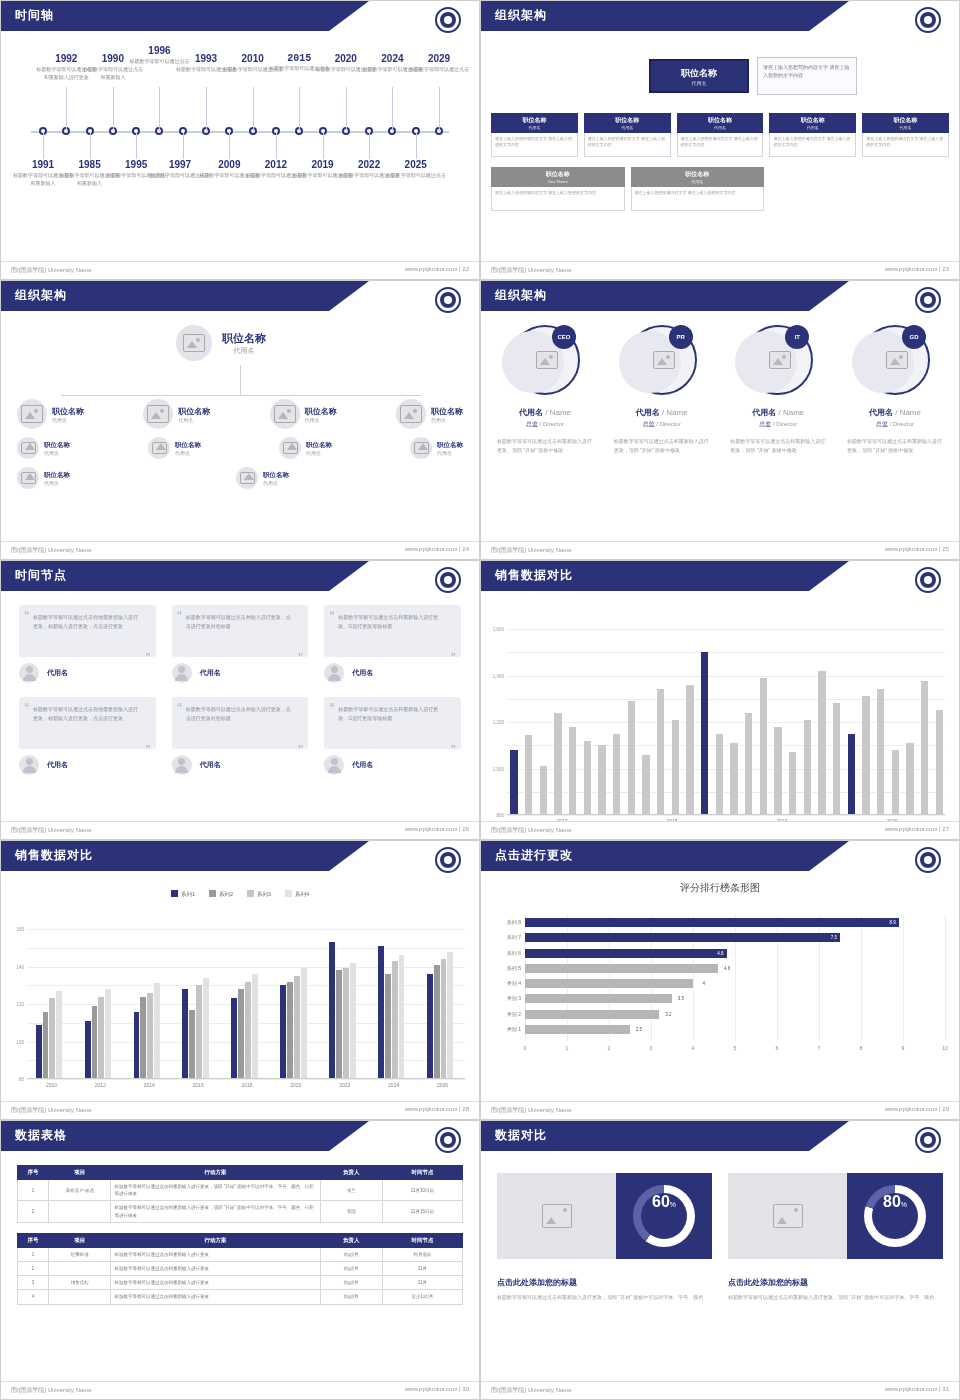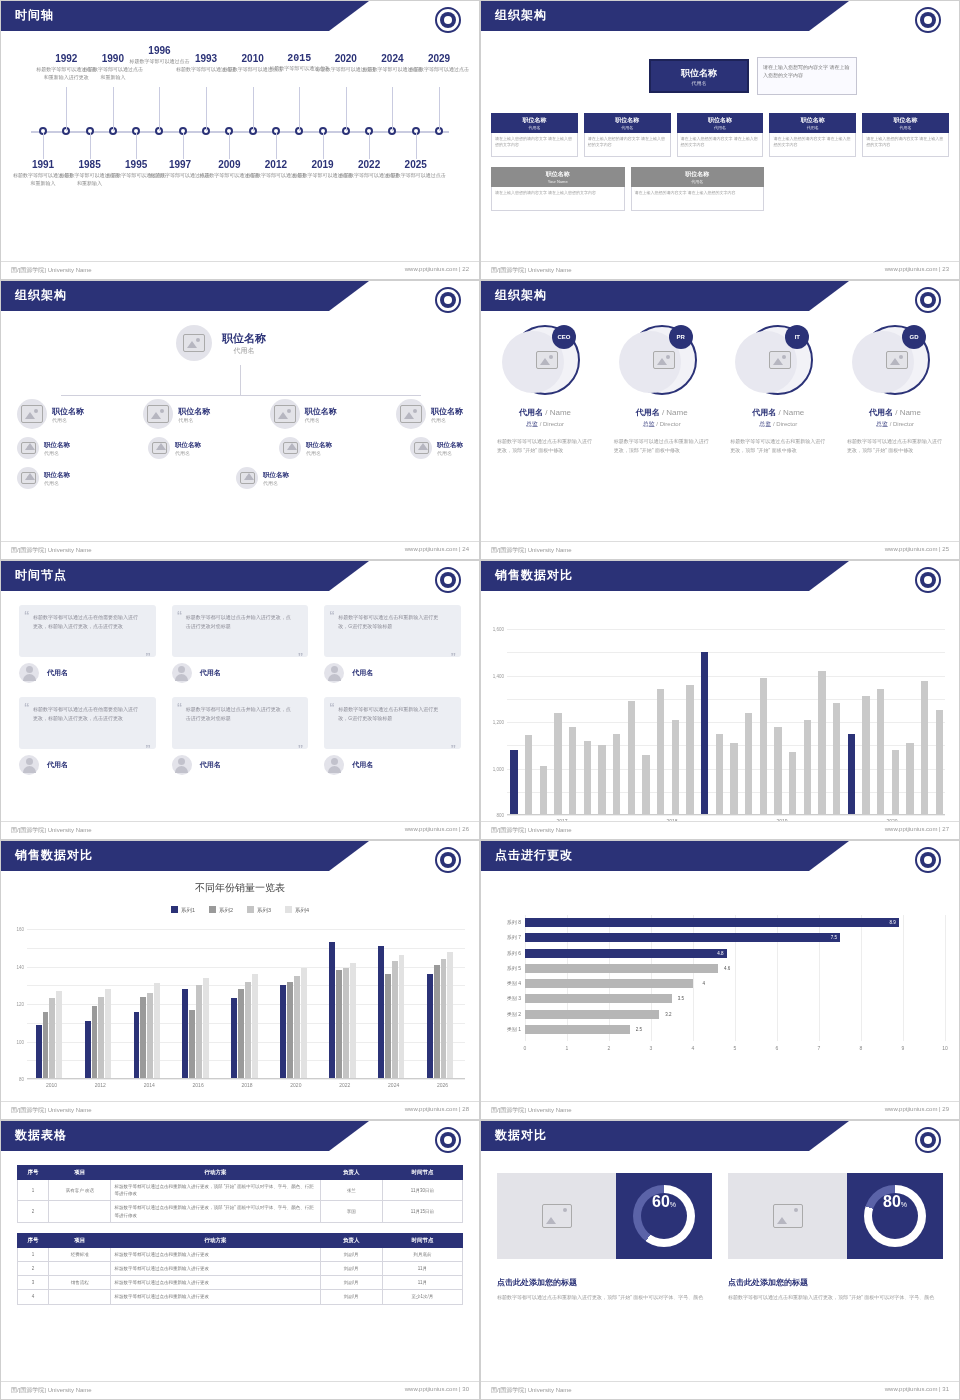--- a/index.html
+++ b/index.html
@@ -682,21 +682,20 @@
     </div>
   </div>
 
   <div class="slide">
     <div class="hdr slant"></div>
     <div class="hdr-title">销售数据对比</div>
     <div class="logo">
         <div class="inner"></div>
       </div>
     <div class="body">
-      <div class="ch-title">不同年份销量一览表</div>
       <div class="legend" id="s28leg">
           <div><i style="background:#2b3277"></i><span>系列1</span></div>
           <div><i style="background:#9a9a9a"></i><span>系列2</span></div>
           <div><i style="background:#c4c4c4"></i><span>系列3</span></div>
           <div><i style="background:#e2e2e2"></i><span>系列4</span></div>
         </div>
       <div class="ch-area" style="top: 50px; height: 150px;" id="s28">
           <div class="ch-grid-line" style="top: 150px;"></div>
           <div class="ch-grid-line" style="top: 131.25px;"></div>
           <div class="ch-grid-line" style="top: 112.5px;"></div>
@@ -772,20 +771,21 @@
     </div>
   </div>
 
   <div class="slide">
     <div class="hdr slant"></div>
     <div class="hdr-title">点击进行更改</div>
     <div class="logo">
         <div class="inner"></div>
       </div>
     <div class="body">
+      <div class="ch-title">评分排行榜条形图</div>
       <div class="ch-area" style="inset: 36px 16px 26px 44px; height: 140px;" id="s29">
           <div style="position: absolute; top: 0px; bottom: 14px; width: 1px; background: rgb(237, 237, 237); left: 0px;"></div>
           <div class="ch-xlab" style="left: 0px; top: 130px;">0</div>
           <div style="position: absolute; top: 0px; bottom: 14px; width: 1px; background: rgb(237, 237, 237); left: 42px;"></div>
           <div class="ch-xlab" style="left: 42px; top: 130px;">1</div>
           <div style="position: absolute; top: 0px; bottom: 14px; width: 1px; background: rgb(237, 237, 237); left: 84px;"></div>
           <div class="ch-xlab" style="left: 84px; top: 130px;">2</div>
           <div style="position: absolute; top: 0px; bottom: 14px; width: 1px; background: rgb(237, 237, 237); left: 126px;"></div>
           <div class="ch-xlab" style="left: 126px; top: 130px;">3</div>
           <div style="position: absolute; top: 0px; bottom: 14px; width: 1px; background: rgb(237, 237, 237); left: 168px;"></div>

